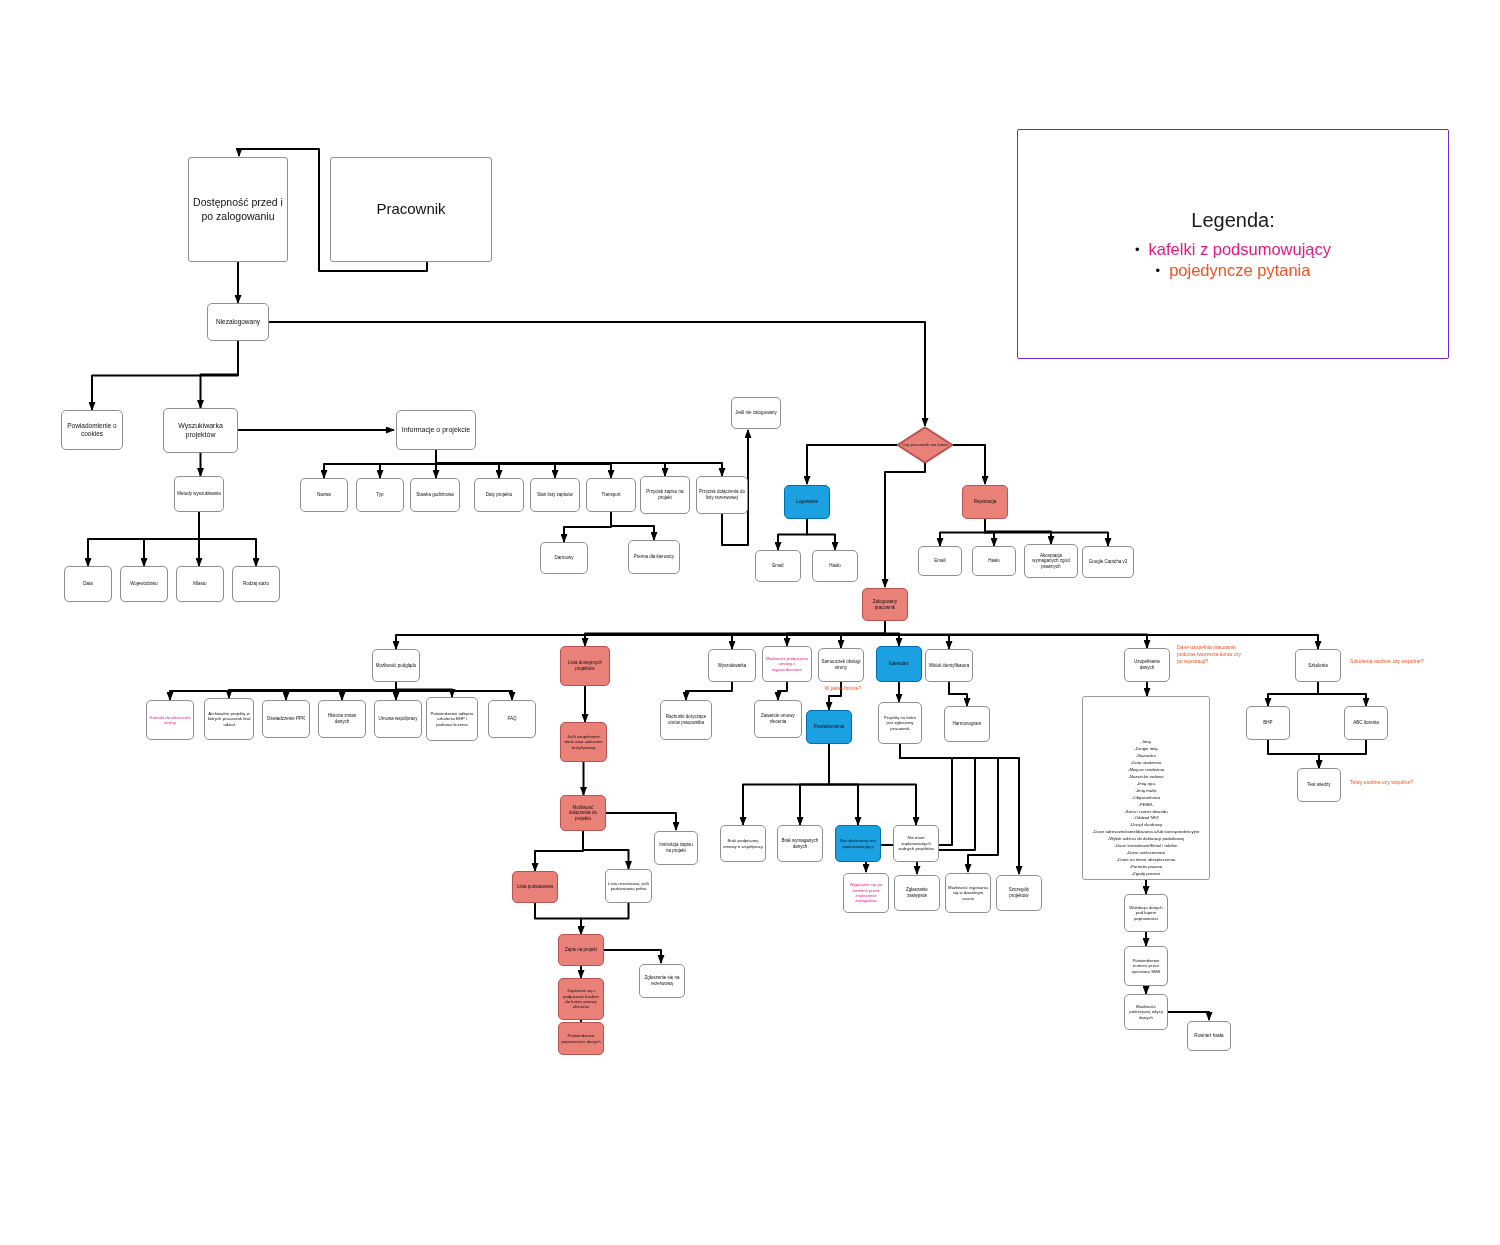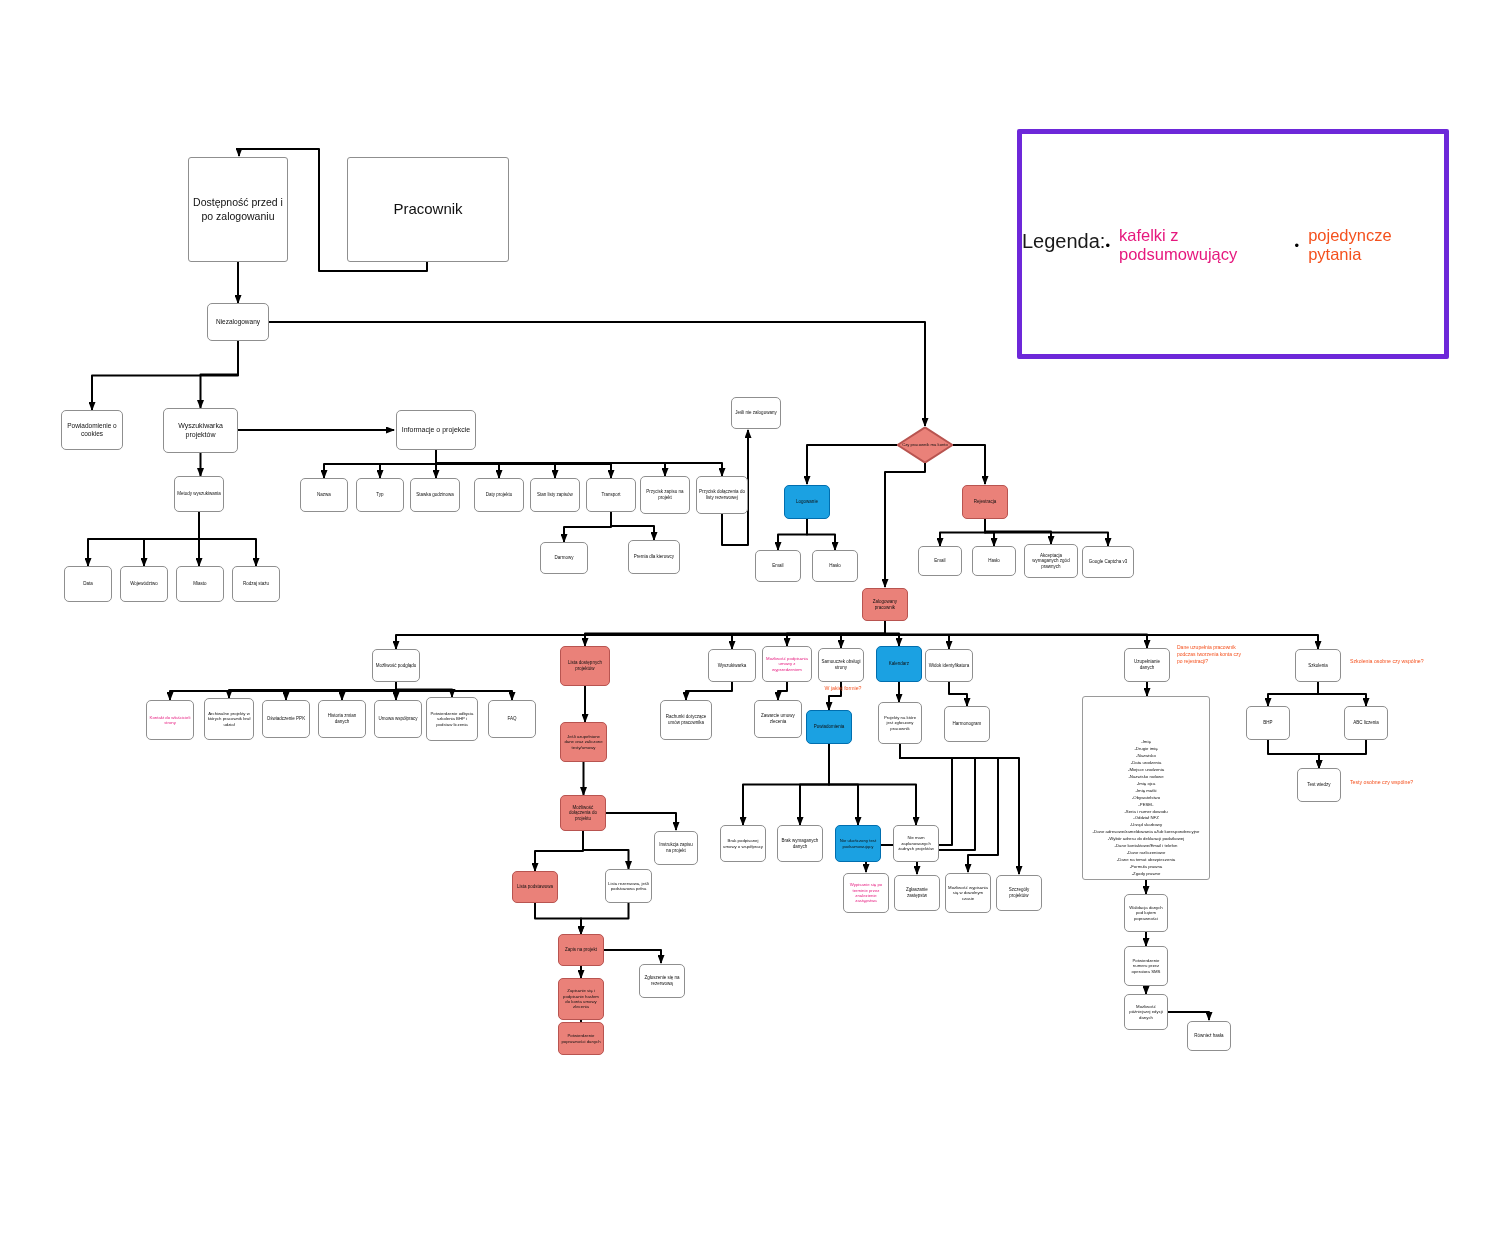--- a/index.html
+++ b/index.html
@@ -11,22 +11,22 @@
         padding:1px 2px;line-height:1.25;overflow:hidden;}
   .node .lbl{position:relative;z-index:1;}
   .node.red{background:var(--red-fill);border-color:var(--red-stroke);}
   .node.blue{background:var(--blue-fill);border-color:var(--blue-stroke);}
   .node.pinktext{color:var(--pink);}
   .node.diamond{background:none;border:none;padding:0;overflow:visible;}
   .node.diamond svg{position:absolute;left:0;top:0;width:100%;height:100%;}
   .node.list{white-space:pre-line;line-height:1.62;align-items:flex-start;padding-top:42px;border-radius:3px;border-color:#9a9a9a;}
   .node.big{border-radius:3px;}
   .note{position:absolute;z-index:3;line-height:1.35;}
-  .legend{position:absolute;z-index:2;box-sizing:border-box;background:#fff;border:5px solid #6d28d9;border-radius:2px;
-          display:flex;flex-direction:row;align-items:center;justify-content:center;}
+  .legend{position:absolute;z-index:2;box-sizing:border-box;background:#fff;border:1px solid #6d28d9;border-radius:2px;
+          display:flex;flex-direction:column;align-items:center;justify-content:center;}
   .legend-title{font-size:20px;color:#1a1a1a;margin-bottom:6px;}
   .legend-item{font-size:16.5px;margin-top:2px;display:flex;align-items:center;}
   .legend-item .bullet{color:#000;margin-right:9px;font-size:13px;}
 </style>
 </head>
 <body>
 
 <div id="canvas">
   <svg id="edges" width="1500" height="1245" viewBox="0 0 1500 1245">
     <defs>
@@ -111,21 +111,21 @@
       <polyline points="1168,1012 1209,1012 1209,1020" fill="none" stroke="#000000" stroke-width="2" stroke-linejoin="round" marker-end="url(#arr)"></polyline>
       <polyline points="1318,682 1318,694 1268,694 1268,706" fill="none" stroke="#000000" stroke-width="2" stroke-linejoin="round" marker-end="url(#arr)"></polyline>
       <polyline points="1318,682 1318,694 1366,694 1366,706" fill="none" stroke="#000000" stroke-width="2" stroke-linejoin="round" marker-end="url(#arr)"></polyline>
       <polyline points="1268,740 1268,754 1319,754 1319,768" fill="none" stroke="#000000" stroke-width="2" stroke-linejoin="round" marker-end="url(#arr)"></polyline>
       <polyline points="1366,740 1366,754 1319,754 1319,768" fill="none" stroke="#000000" stroke-width="2" stroke-linejoin="round" marker-end="url(#arr)"></polyline>
     </svg>
   <div id="nodes">
       <div class="node big" style="left: 188px; top: 157px; width: 100px; height: 105px; font-size: 10.5px;">
         <span class="lbl">Dostępność przed i po zalogowaniu</span>
       </div>
-      <div class="node big" style="left: 347px; top: 157px; width: 162px; height: 105px; font-size: 15px;">
+      <div class="node big" style="left: 330px; top: 157px; width: 162px; height: 105px; font-size: 15px;">
         <span class="lbl">Pracownik</span>
       </div>
       <div class="node" style="left: 207px; top: 303px; width: 62px; height: 38px; font-size: 6.5px;">
         <span class="lbl">Niezalogowany</span>
       </div>
       <div class="node" style="left: 61px; top: 410px; width: 62px; height: 40px; font-size: 6.5px;">
         <span class="lbl">Powiadomienie o cookies</span>
       </div>
       <div class="node" style="left: 163px; top: 408px; width: 75px; height: 45px; font-size: 7px;">
         <span class="lbl">Wyszukiwarka projektów</span>

